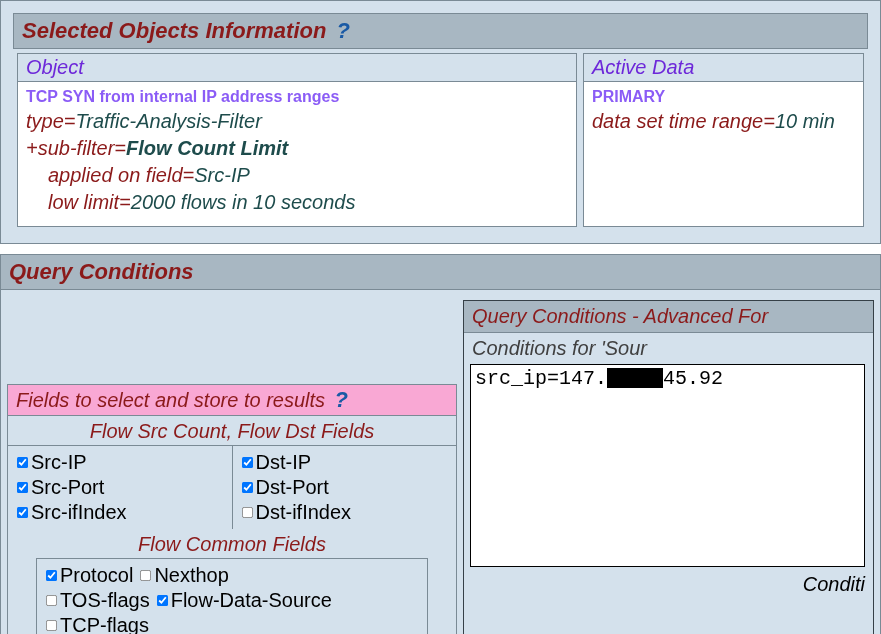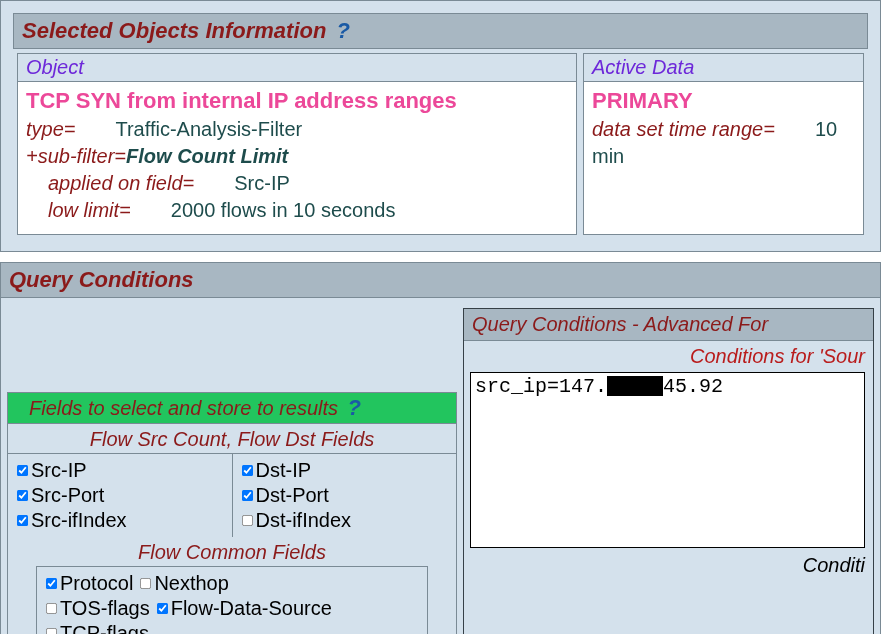--- a/index.html
+++ b/index.html
@@ -56,30 +56,30 @@
     font-size: 20px;
     border-bottom: 1px solid #7a8a95;
   }
   .col-body {
     padding: 4px 8px 10px 8px;
     font-size: 20px;
     line-height: 1.35;
   }
   .obj-title {
     font-weight: bold;
-    color: #ec4899;
-    font-size: 22px;
+    color: #8b5cf6;
+    font-size: 16px;
   }
   .kv-label {
     color: #8b1a1a;
     font-style: italic;
   }
   .kv-val {
     color: #1e4c4c;
-    margin-left: 40px;
+    font-style: italic;
   }
   .kv-val-bold {
     color: #1e4c4c;
     font-weight: bold;
     font-style: italic;
   }
   .sub-line { padding-left: 0; }
   .sub-indent { padding-left: 22px; }
 
   .qc-wrap {
@@ -94,25 +94,25 @@
     border-right: 1px solid #7a8a95;
     border-bottom: 1px solid #7a8a95;
   }
   .fields-box {
     width: 450px;
     margin-top: 88px;
     border: 1px solid #7a8a95;
     background: #d4e1ec;
   }
   .fields-header {
-    background: #22c55e;
+    background: #f9a8d4;
     border-bottom: 1px solid #7a8a95;
     color: #8b1a1a;
     font-style: italic;
-    padding: 2px 21px;
+    padding: 2px 8px;
     font-size: 20px;
   }
   .fields-sub {
     text-align: center;
     color: #8b1a1a;
     font-style: italic;
     padding: 4px 0 2px 0;
     font-size: 20px;
   }
   .fields-sub .comma { color: #8b1a1a; }
@@ -158,31 +158,30 @@
   }
   .adv-header {
     background: #a8b7c2;
     border-bottom: 1px solid #7a8a95;
     color: #8b1a1a;
     font-style: italic;
     padding: 4px 8px;
     font-size: 20px;
   }
   .adv-sub {
-    text-align: right;
     padding: 4px 8px 2px 8px;
     font-style: italic;
     font-size: 20px;
-    color: #b91c1c;
+    color: #404040;
   }
   .adv-textarea {
     display: block;
     margin: 2px 6px 6px 6px;
     width: calc(100% - 14px);
-    height: 176px;
+    height: 203px;
     background: #fff;
     border: 1px solid #000;
     padding: 2px 4px;
     font-family: "Courier New", monospace;
     font-size: 20px;
     resize: none;
   }
   .adv-footer {
     text-align: right;
     font-style: italic;

